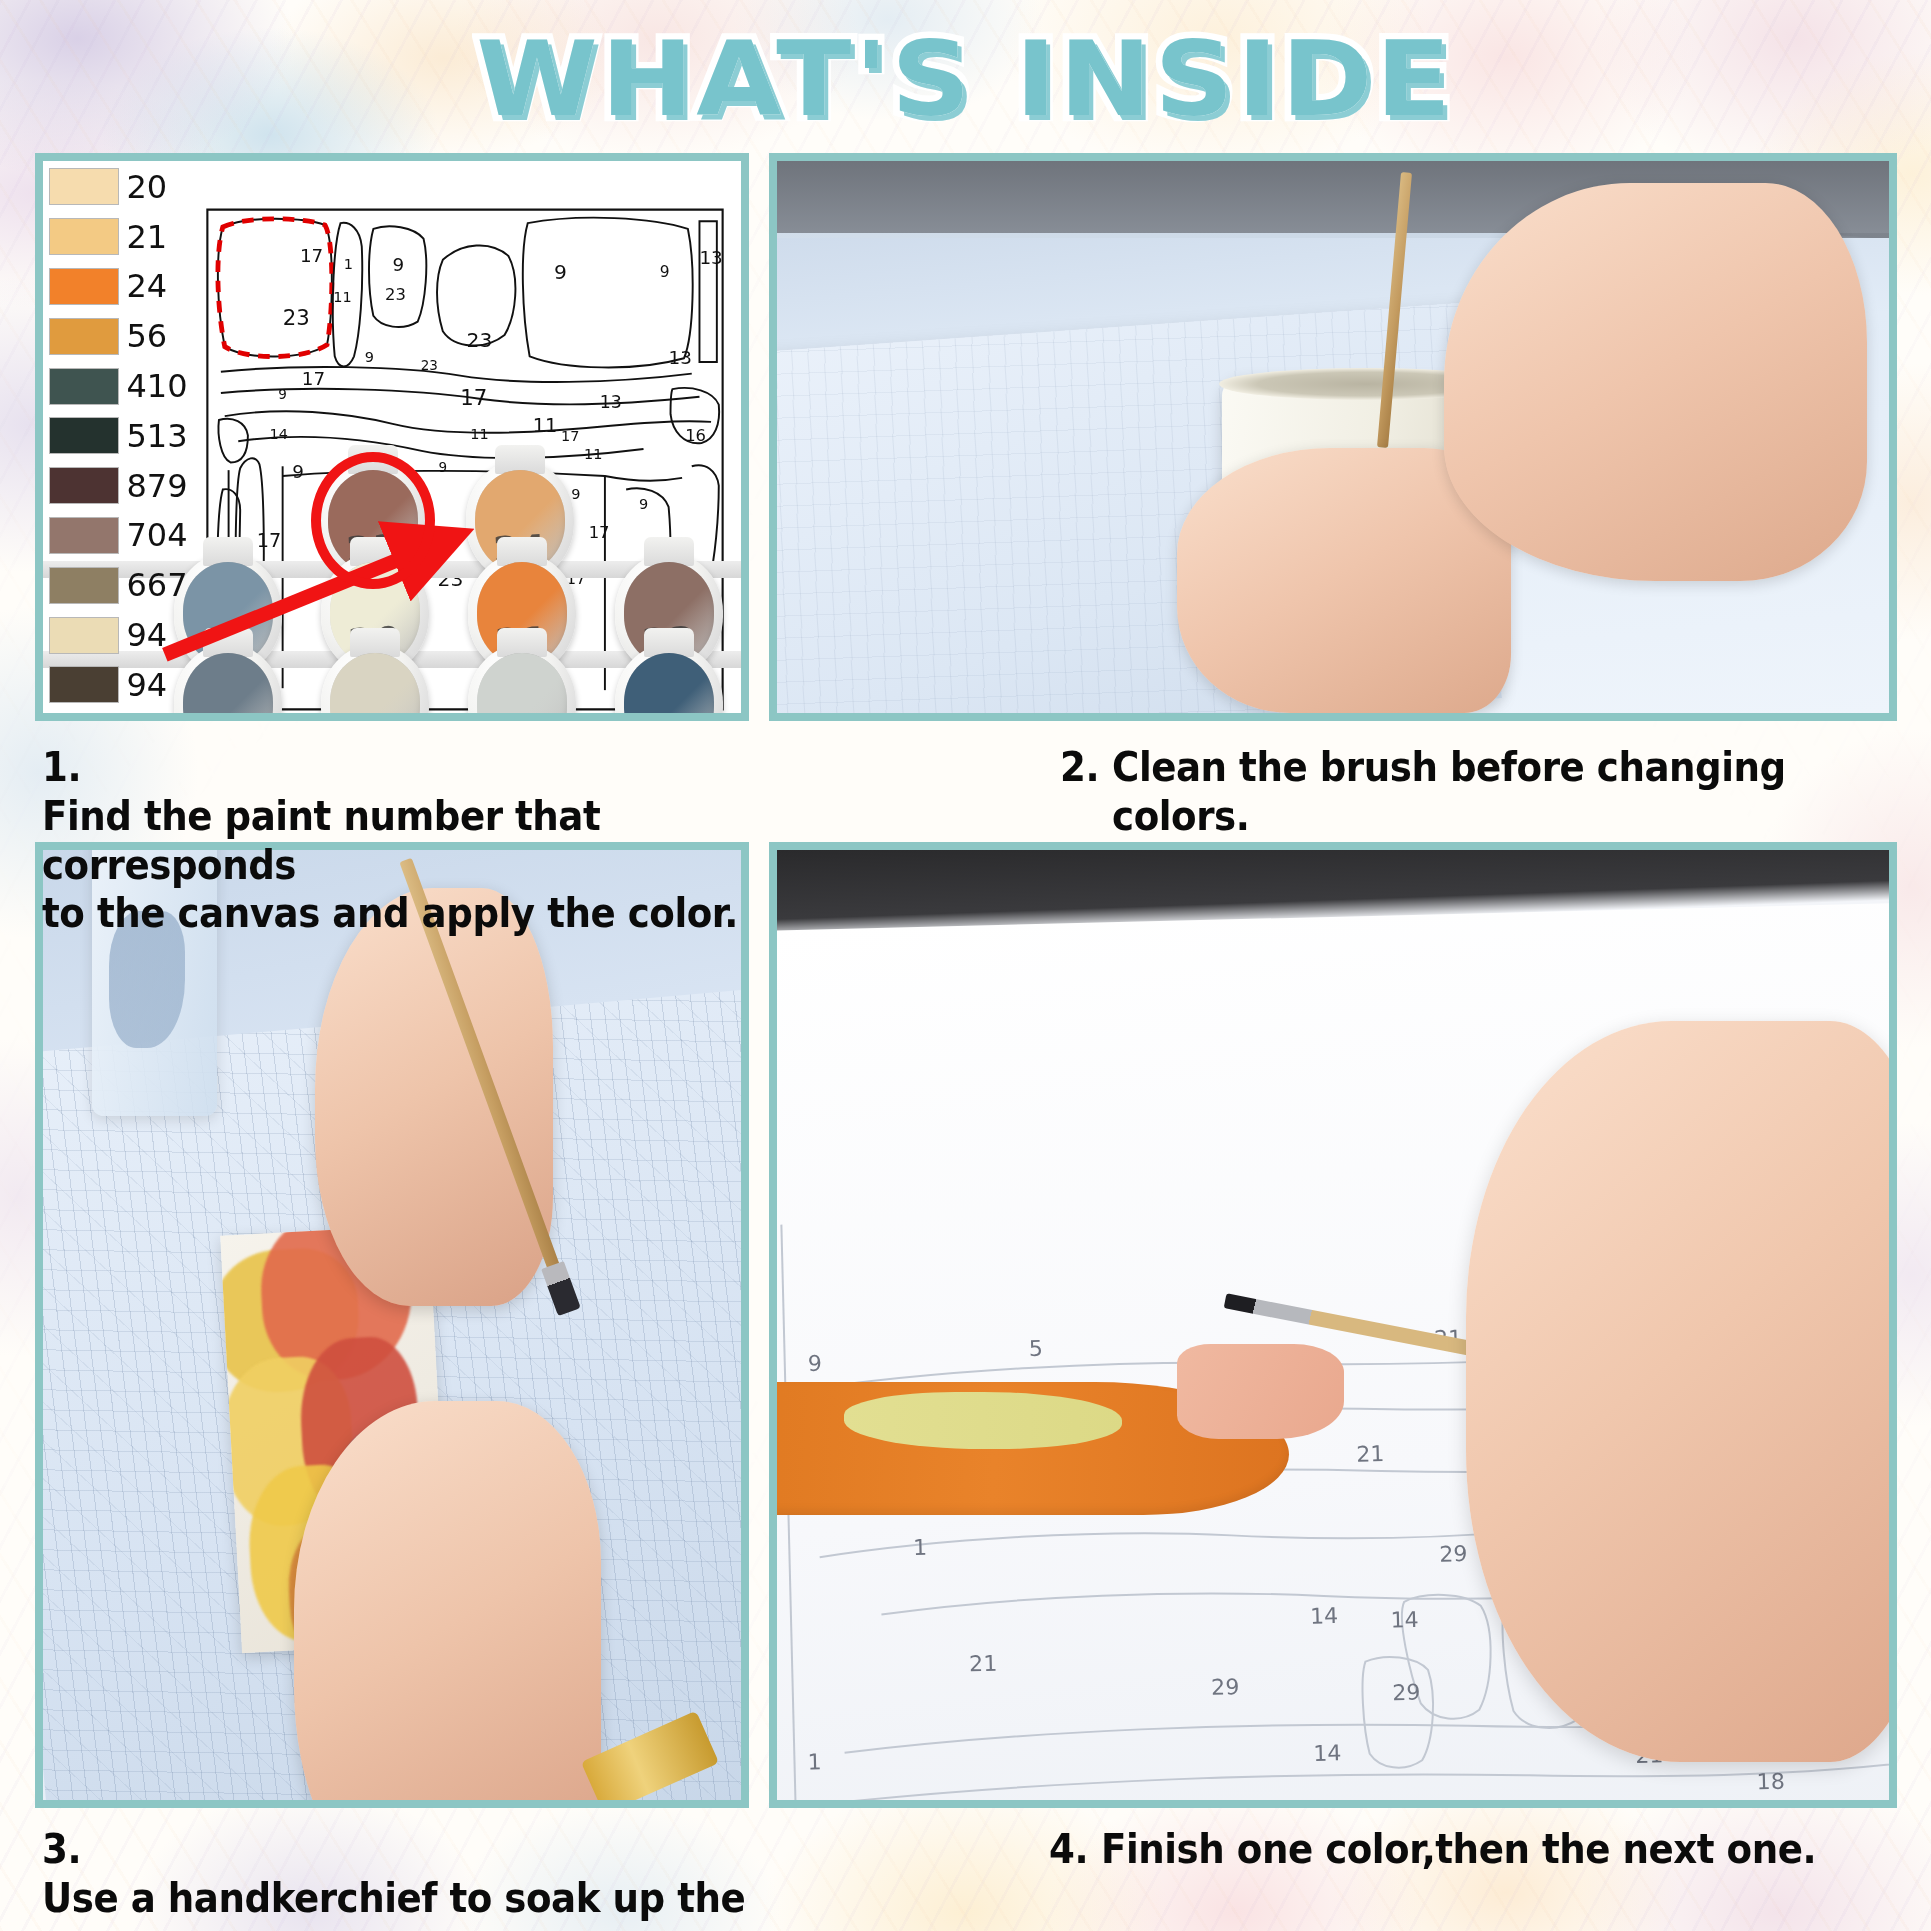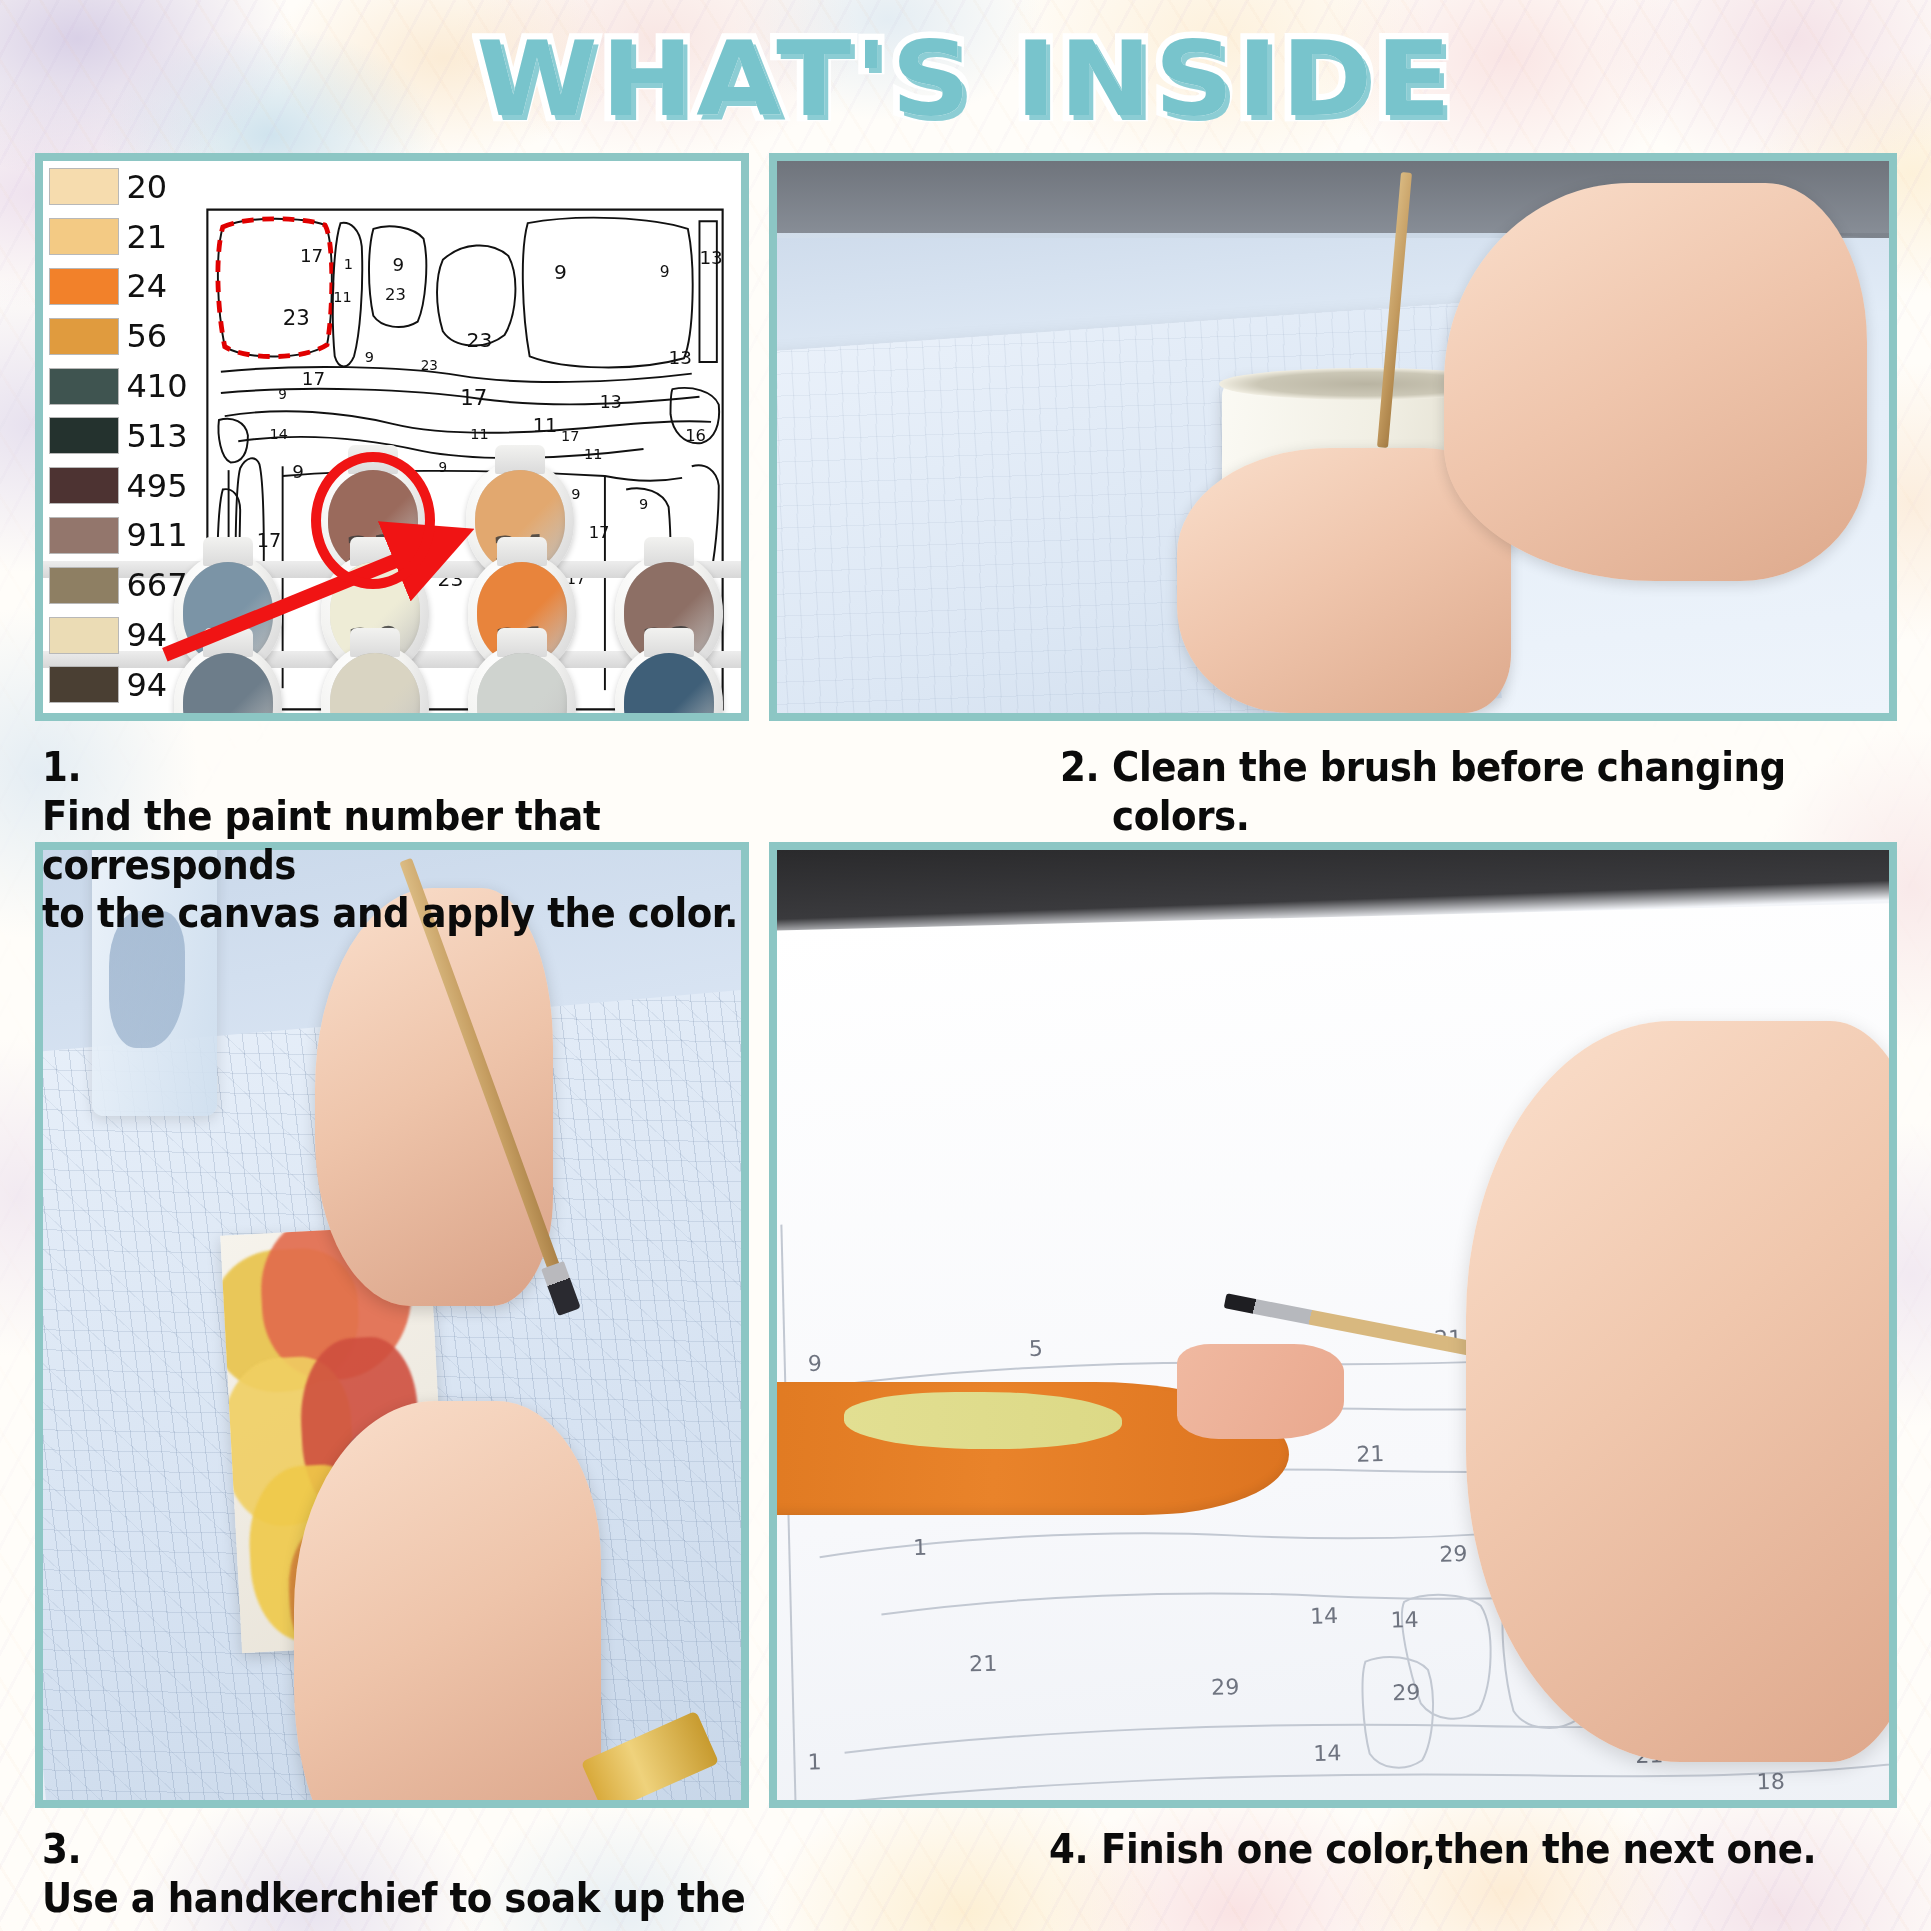--- a/index.html
+++ b/index.html
@@ -487,25 +487,25 @@
         <div class="legend-row">
           <div class="legend-swatch" style="background: rgb(63, 84, 80);"></div>
           <div class="legend-code">410</div>
         </div>
         <div class="legend-row">
           <div class="legend-swatch" style="background: rgb(36, 50, 46);"></div>
           <div class="legend-code">513</div>
         </div>
         <div class="legend-row">
           <div class="legend-swatch" style="background: rgb(77, 51, 50);"></div>
-          <div class="legend-code">495</div>
+          <div class="legend-code">879</div>
         </div>
         <div class="legend-row">
           <div class="legend-swatch" style="background: rgb(147, 118, 108);"></div>
-          <div class="legend-code">911</div>
+          <div class="legend-code">704</div>
         </div>
         <div class="legend-row">
           <div class="legend-swatch" style="background: rgb(142, 127, 99);"></div>
           <div class="legend-code">667</div>
         </div>
         <div class="legend-row">
           <div class="legend-swatch" style="background: rgb(235, 220, 181);"></div>
           <div class="legend-code">94</div>
         </div>
         <div class="legend-row">

